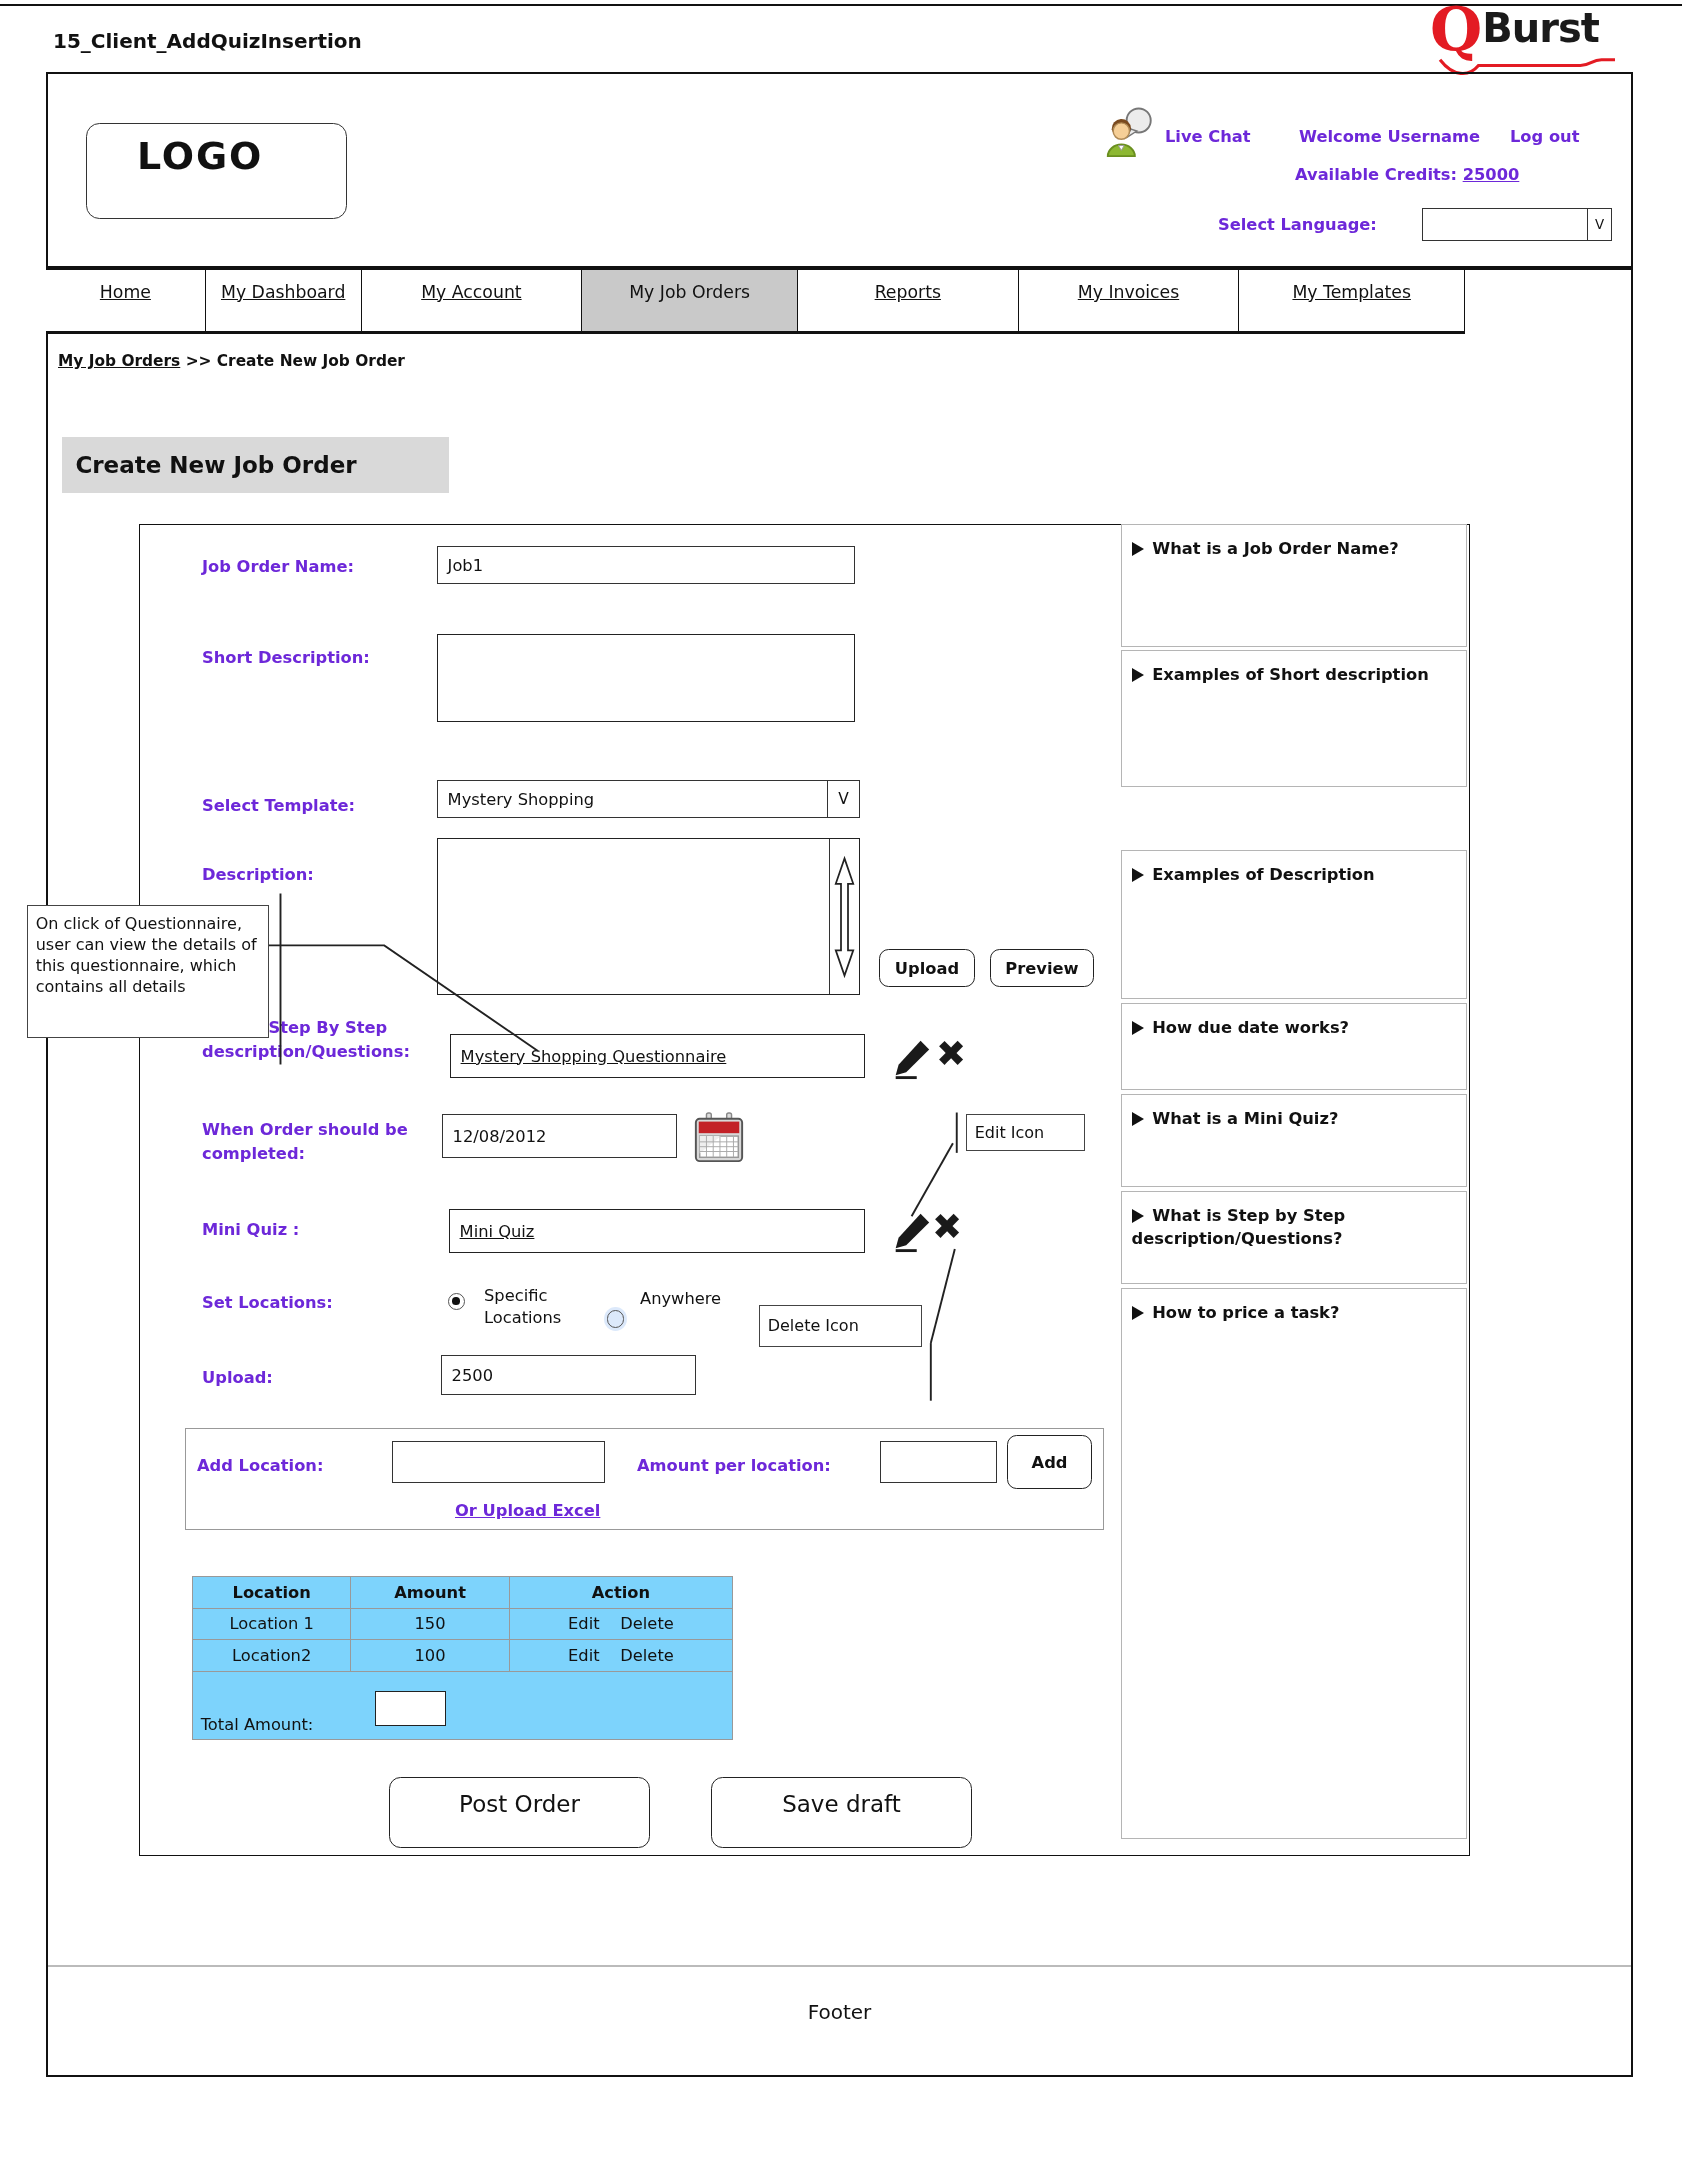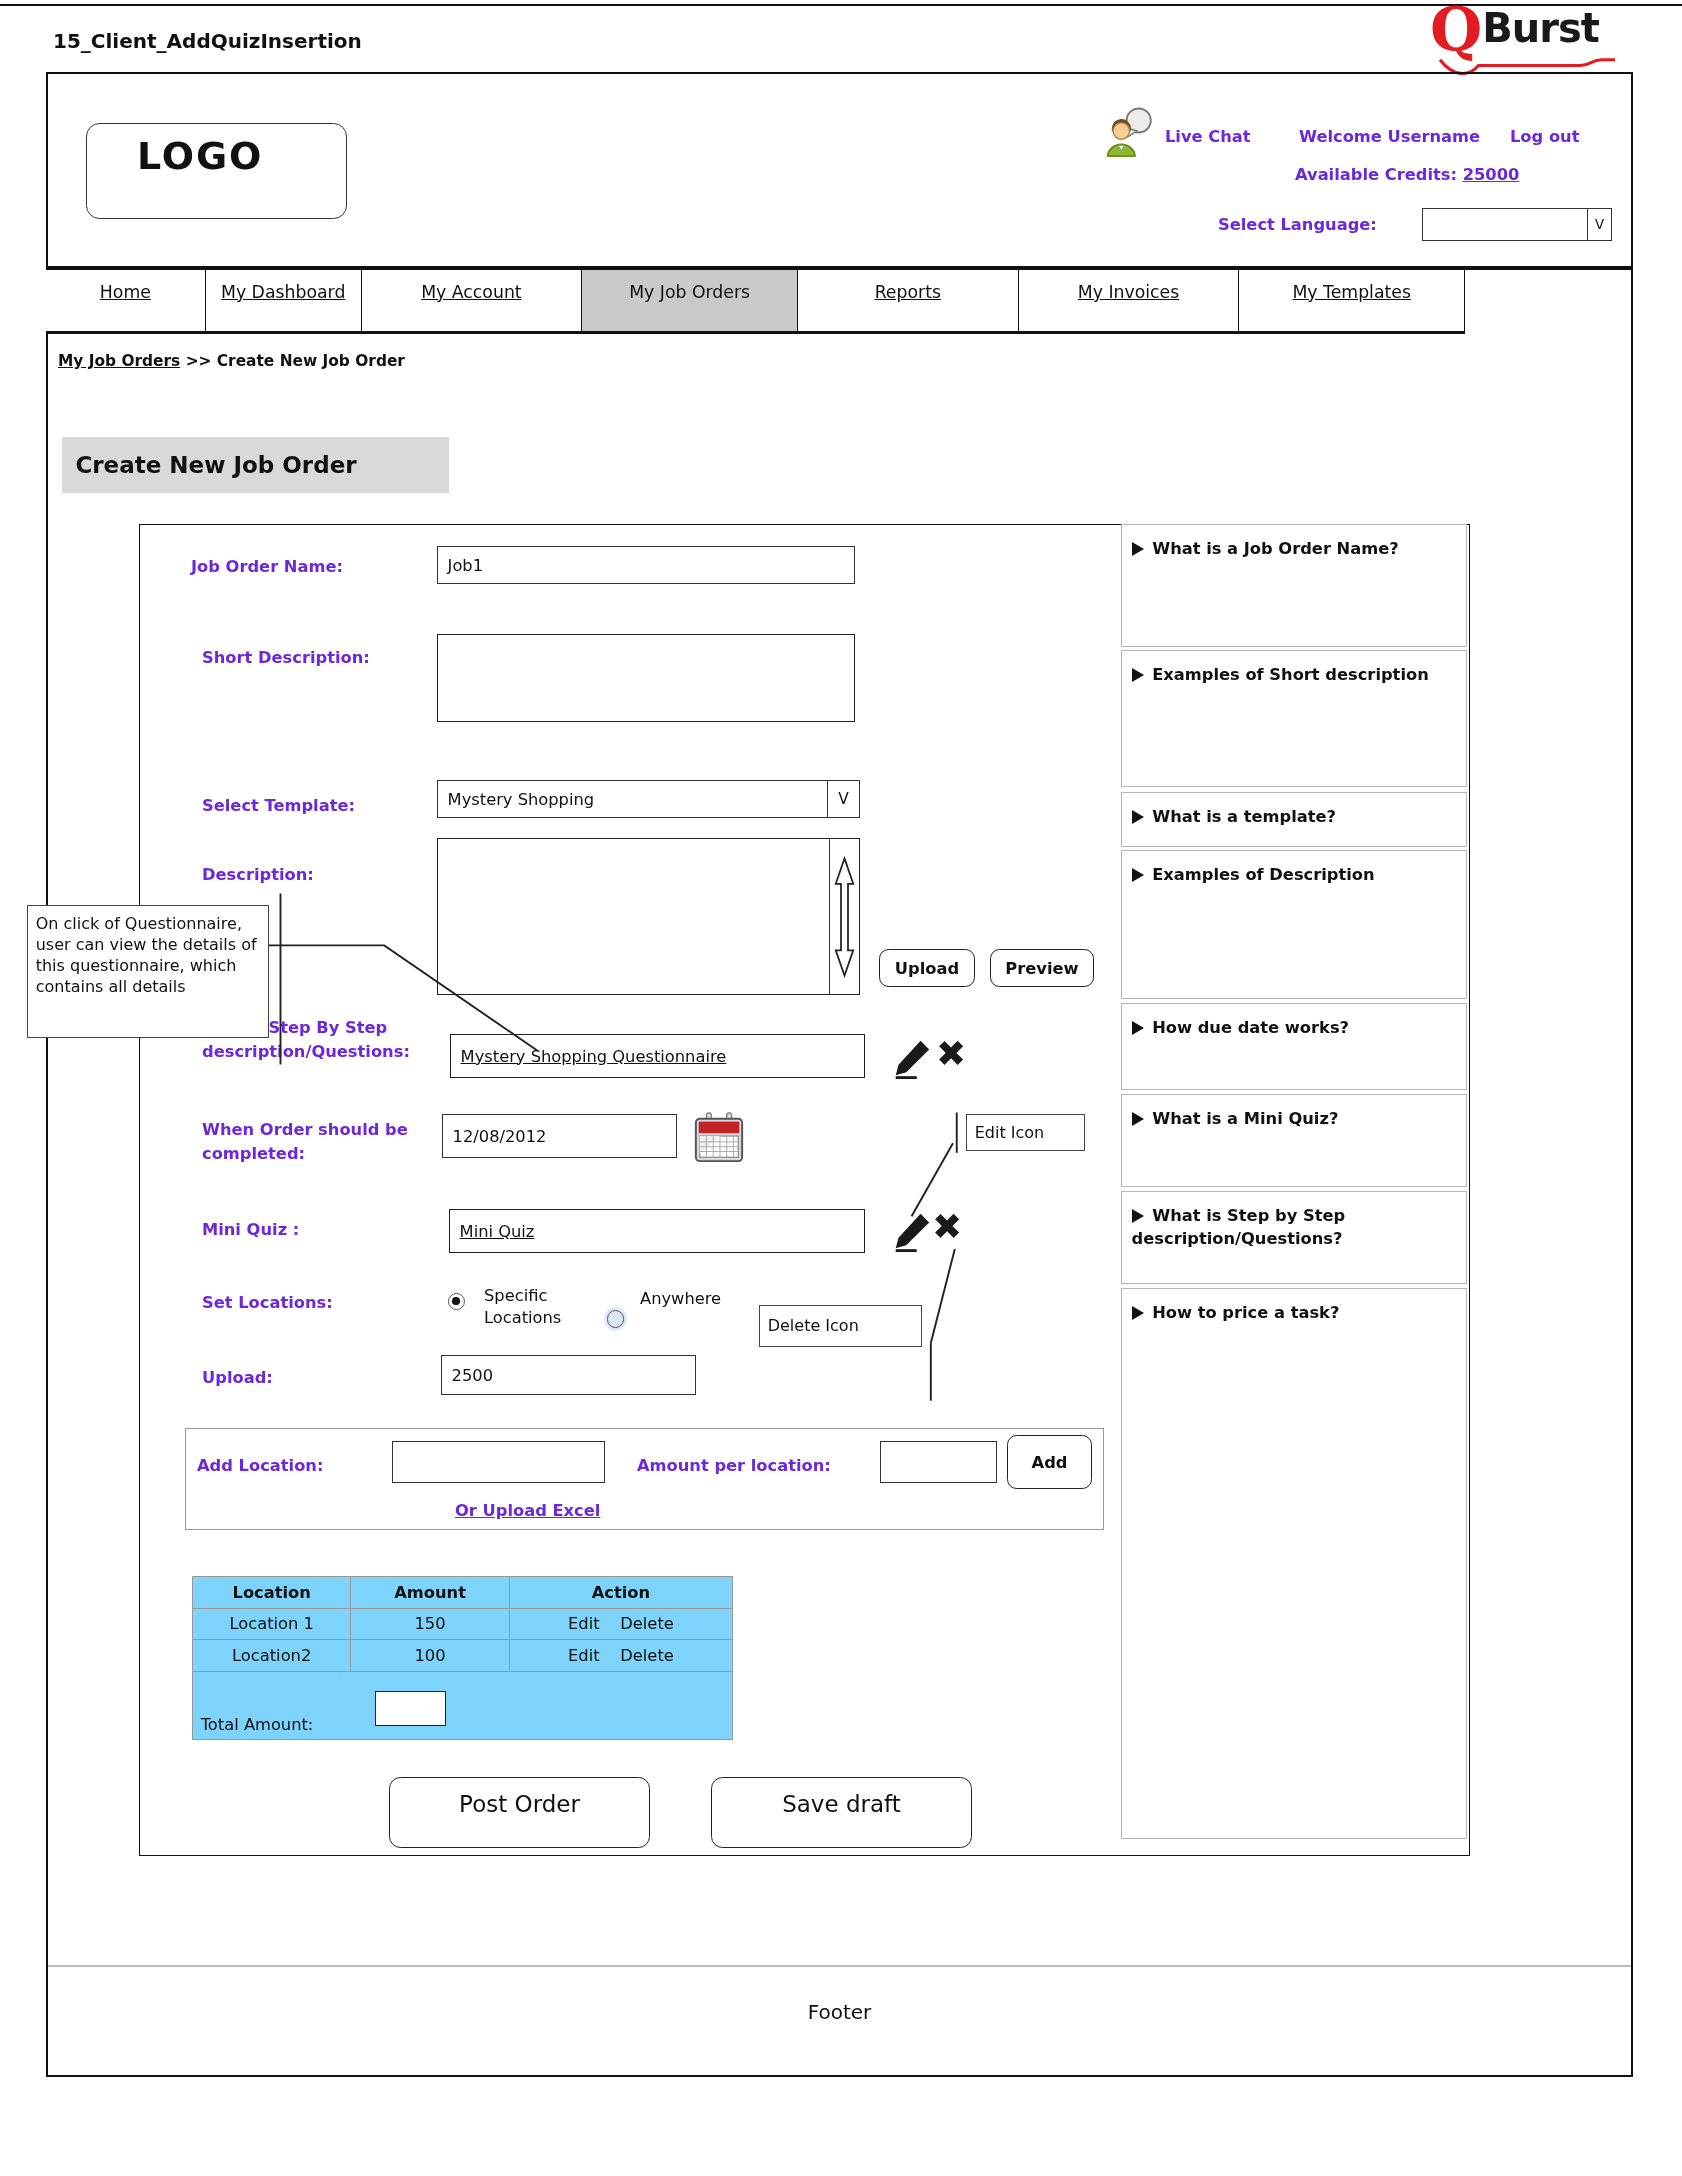--- a/index.html
+++ b/index.html
@@ -113,21 +113,21 @@
   <div class="abs" style="left:58px;top:352px;font-size:15.4px;font-weight:bold;">
     <span class="u">My Job Orders</span>
     <span>&gt;&gt;</span>
     <span>Create New Job Order</span>
   </div>
 
   <div class="abs titleband" style="left:62px;top:437px;width:387px;height:56px;">Create New Job Order</div>
 
   <div class="abs panel" style="left:139px;top:524px;width:1331px;height:1332px;"></div>
 
-  <div class="abs lbl" style="left:191px;top:555px;">Job Order Name:</div>
+  <div class="abs lbl" style="left:202px;top:555px;">Job Order Name:</div>
   <div class="abs inputbox" style="left:437px;top:546px;width:418px;height:38px;">Job1</div>
 
   <div class="abs lbl" style="left:202px;top:646px;">Short Description:</div>
   <div class="abs box" style="left:437px;top:634px;width:418px;height:88px;"></div>
 
   <div class="abs lbl" style="left:202px;top:794px;">Select Template:</div>
   <div class="abs selectbox" style="left:437px;top:780px;width:423px;height:38px;">
     <span class="stext">Mystery Shopping</span>
     <span class="vcell">V</span>
   </div>
@@ -248,21 +248,20 @@
       </td>
     </tr>
   </tbody>
     </table>
 
   <div class="abs bigbtn" style="left:711px;top:1777px;width:261px;height:71px;">Save draft</div>
   <div class="abs bigbtn" style="left:389px;top:1777px;width:261px;height:71px;">Post Order</div>
 
   <div class="abs sideitem" style="left:1121px;top:524px;width:346px;height:123px;"><span class="tri"></span><span>What is a Job Order Name?</span></div>
   <div class="abs sideitem" style="left:1121px;top:650px;width:346px;height:137px;"><span class="tri"></span><span>Examples of Short description</span></div>
-  <div class="abs sideitem" style="left:1121px;top:792px;width:346px;height:55px;"><span class="tri"></span><span>What is a template?</span></div>
   <div class="abs sideitem" style="left:1121px;top:1003px;width:346px;height:87px;"><span class="tri"></span><span>How due date works?</span></div>
   <div class="abs sideitem" style="left:1121px;top:850px;width:346px;height:149px;"><span class="tri"></span><span>Examples of Description</span></div>
   <div class="abs sideitem" style="left:1121px;top:1094px;width:346px;height:93px;"><span class="tri"></span><span>What is a Mini Quiz?</span></div>
   <div class="abs sideitem" style="left:1121px;top:1191px;width:346px;height:93px;"><span class="tri"></span><span>What is Step by Step description/Questions?</span></div>
   <div class="abs sideitem" style="left:1121px;top:1288px;width:346px;height:551px;"><span class="tri"></span><span>How to price a task?</span></div>
 
   <div class="abs callout" style="left:27px;top:905px;width:242px;height:133px;">On click of Questionnaire, user can view the details of this questionnaire, which contains all details</div>
 
   <svg class="abs" style="left:0;top:0;pointer-events:none;z-index:5;" width="1682" height="2177" viewBox="0 0 1751 2266">
     <g stroke="#222" stroke-width="2" fill="none">

